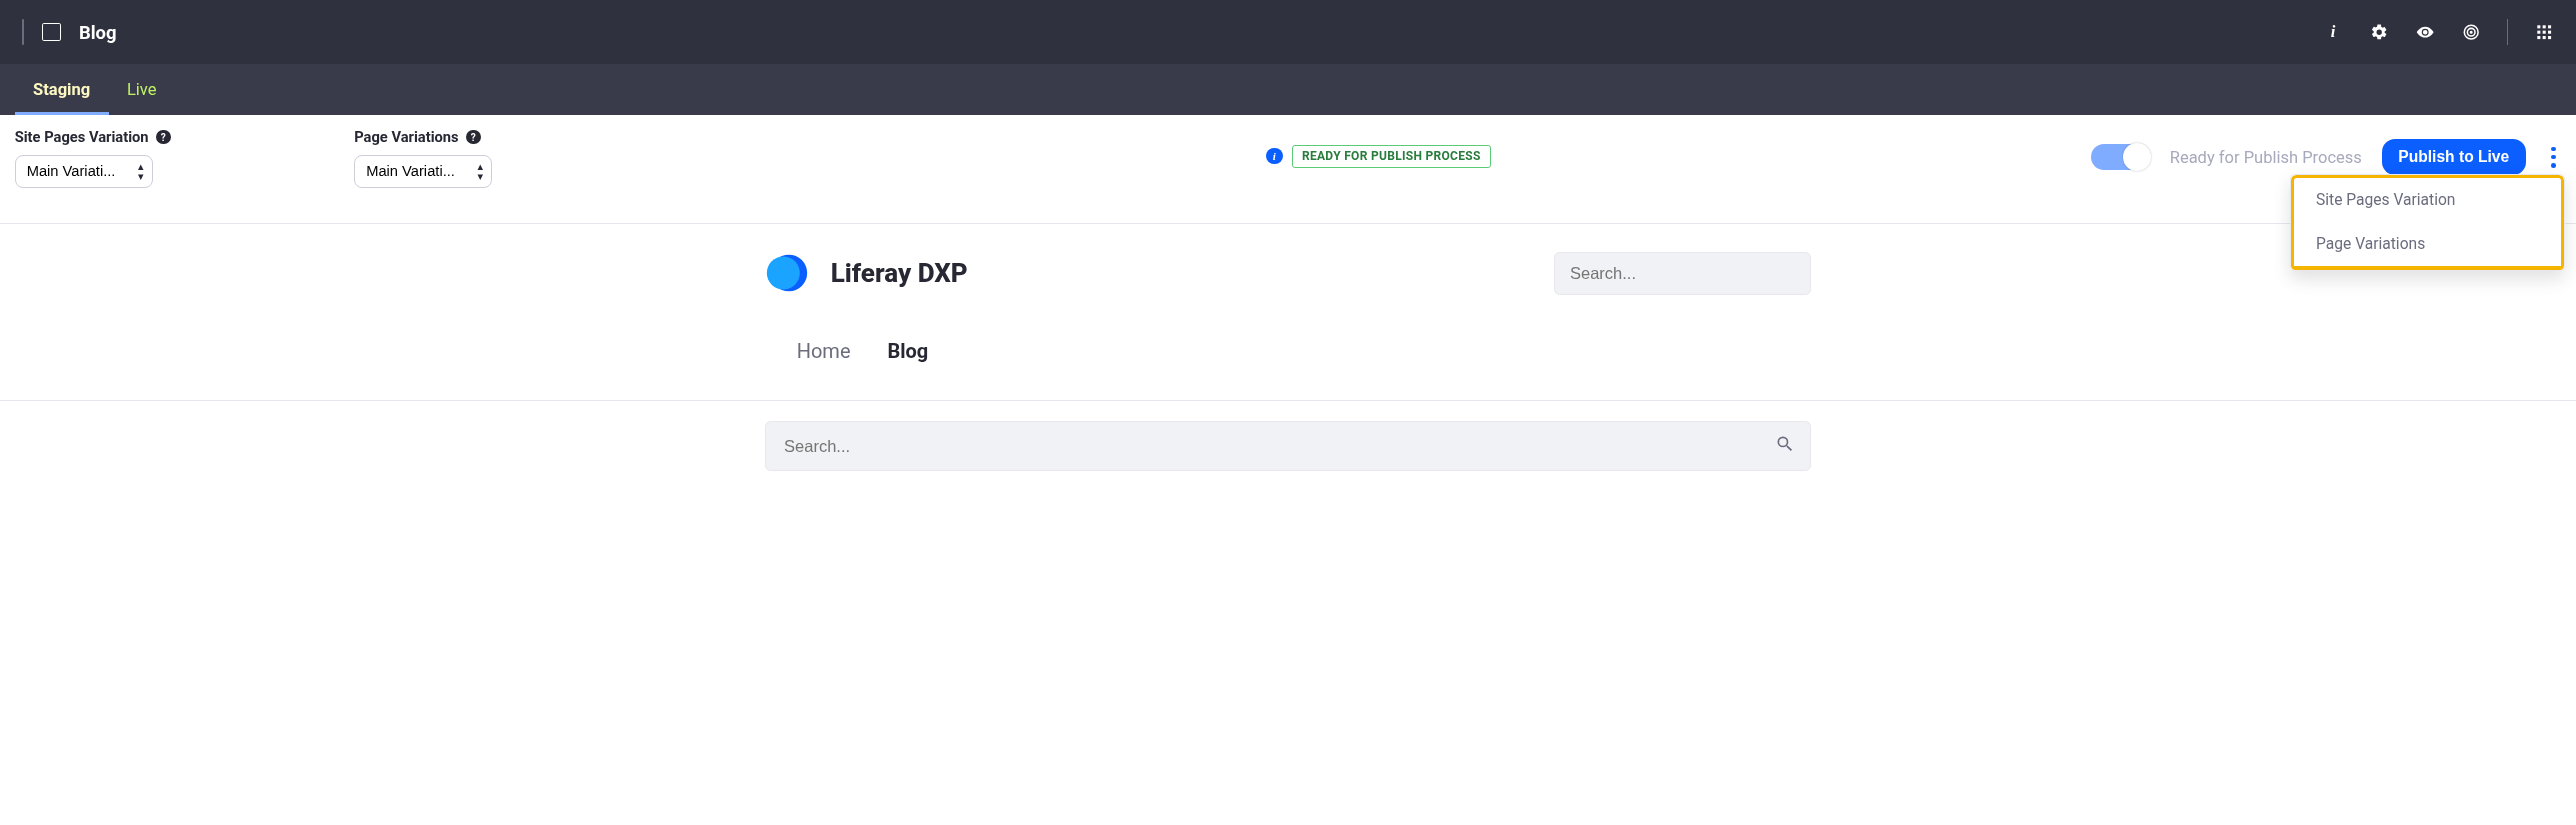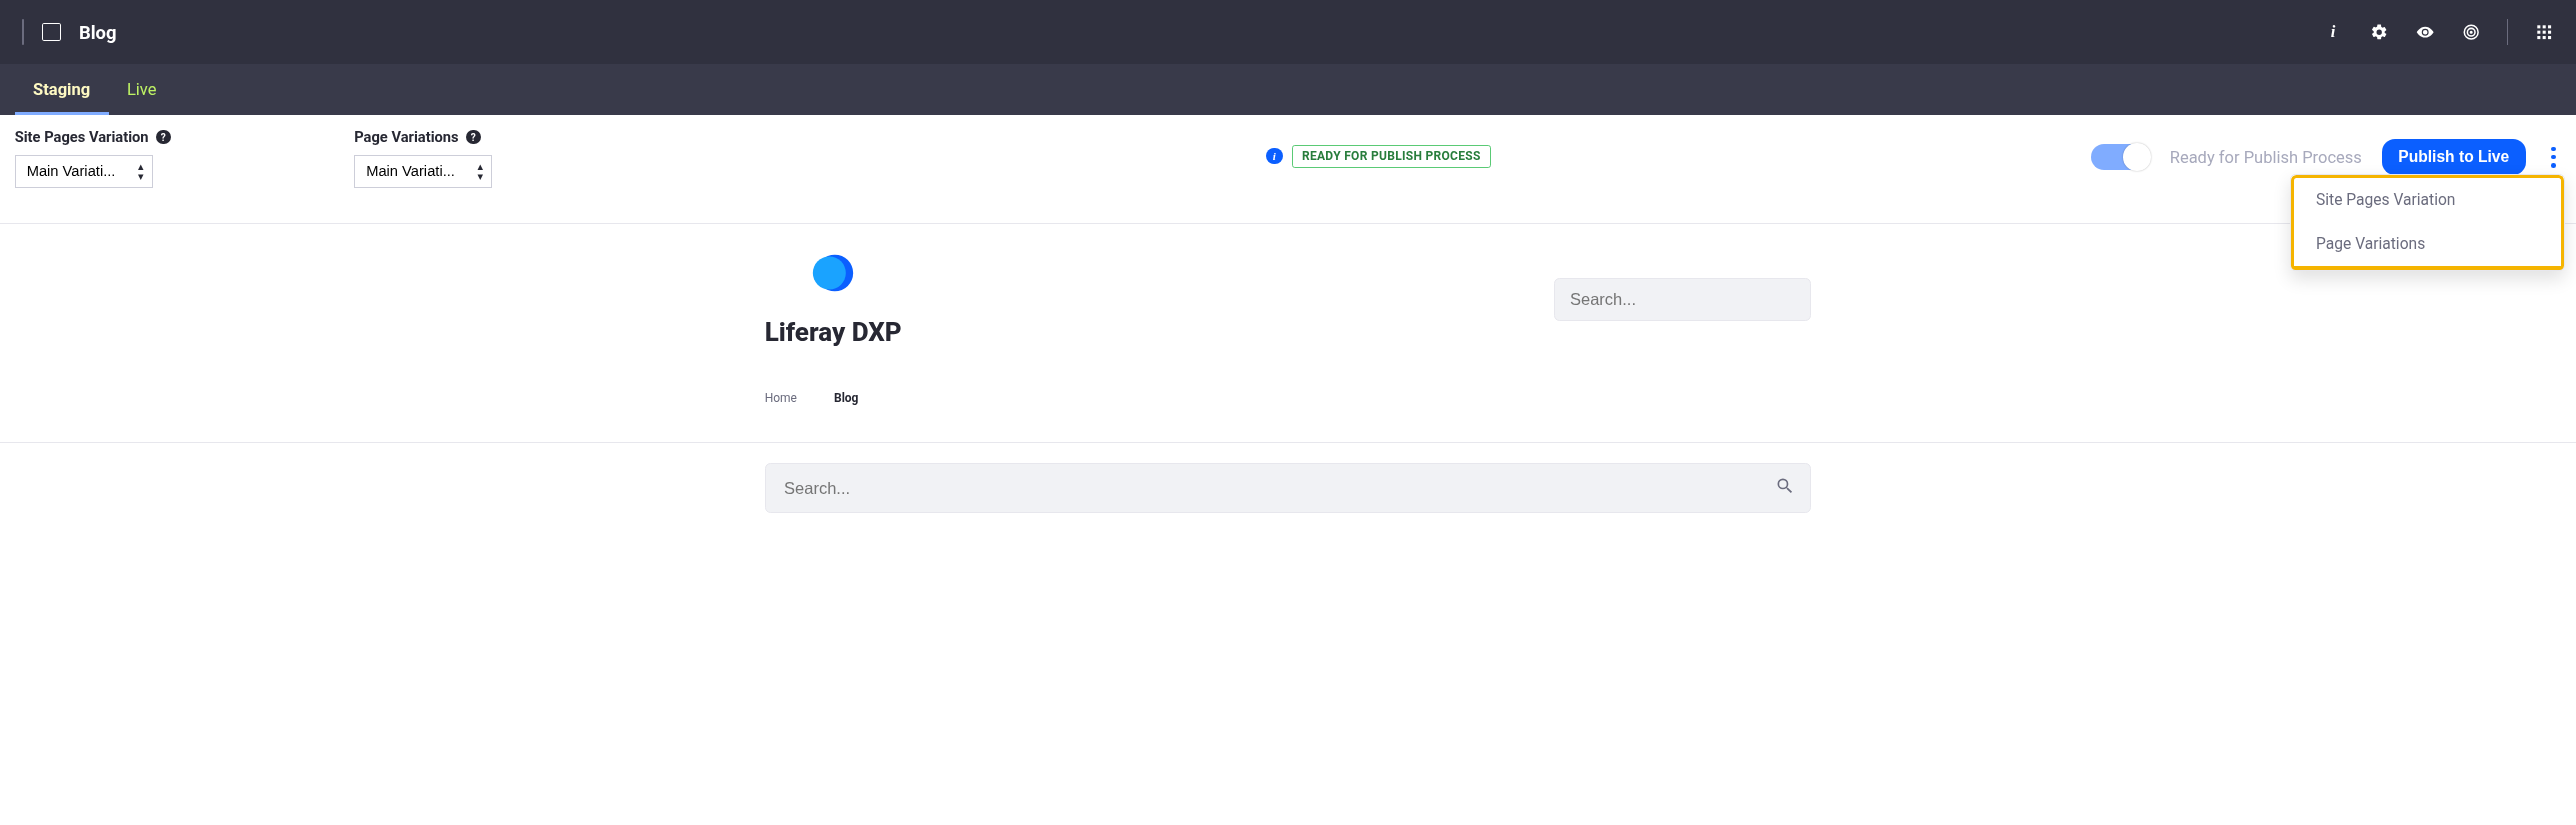--- a/index.html
+++ b/index.html
@@ -17,21 +17,21 @@
   .topbar-left-divider { width: 1.8px; height: 26px; background: #6b6c7e; border-radius: 0.9px;}
 
   .tabsbar { background: #393a4a; display: flex; align-items: flex-end; height: 51px; padding: 0 14.7px; }
   .tab { padding: 14.7px 18.4px 13px; font-size: 16.5px; color: #bef264; cursor: pointer; border-bottom: 3.7px solid transparent; }
   .tab.active { color: #fef9c3; font-weight: 700; border-bottom-color: #80acff; }
 
   .controlbar { background: #fff; border-bottom: 0.9px solid #e7e7ed; padding: 13px 14.7px 35px; display: grid; grid-template-columns: 312px 312px 1fr auto; gap: 27.5px; align-items: start; position: relative; }
   .ctrl-group label { font-size: 14.7px; font-weight: 700; display: inline-flex; align-items: center; gap: 7.3px; margin-bottom: 9.2px; }
   .help-dot { width: 14.7px; height: 14.7px; border-radius: 50%; background: #272833; color: #fff; font-size: 10px; font-weight: 700; display: inline-flex; align-items: center; justify-content: center; }
   .select-wrap { position: relative; display: inline-block; }
-  .select-wrap select { appearance: none; -webkit-appearance: none; background: #fff; border: 0.9px solid #cdced9; border-radius: 0; padding: 7.3px 33px 7.3px 11px; font-size: 14.7px; min-width: 138px; }
+  .select-wrap select { appearance: none; -webkit-appearance: none; background: #fff; border: 0.9px solid #cdced9; border-radius: 8px; padding: 7.3px 33px 7.3px 11px; font-size: 14.7px; min-width: 138px; }
   .select-caret { position: absolute; right: 9.2px; top: 50%; transform: translateY(-50%); pointer-events: none; font-size: 11px; line-height: 1; }
   .select-caret::before { content: "▴"; display: block; margin-bottom: -1.8px; }
   .select-caret::after { content: "▾"; display: block; margin-top: -1.8px; }
 
   .status-wrap { display: flex; align-items: center; justify-content: center; gap: 9.2px; padding-top: 16.5px; }
   .info-circle { width: 16.5px; height: 16.5px; border-radius: 50%; background: #0b5fff; color: #fff; font-family: Georgia, serif; font-style: italic; font-weight: 700; font-size: 11px; display: inline-flex; align-items: center; justify-content: center; }
   .status-badge { border: 0.9px solid #5aca75; color: #287d3c; border-radius: 2.8px; padding: 3.7px 9.2px; font-size: 12px; font-weight: 700; letter-spacing: 0.3px; }
 
   .actions-wrap { display: flex; align-items: center; gap: 20px; padding-top: 11px; }
   .toggle { position: relative; width: 59px; height: 26px; border-radius: 917px; background: #80acff; cursor: pointer; }
@@ -41,27 +41,27 @@
   .kebab { display: flex; flex-direction: column; gap: 3.7px; padding: 5.5px; cursor: pointer; }
   .kebab span { width: 4.6px; height: 4.6px; border-radius: 50%; background: #0b5fff; }
 
   .dropdown { position: absolute; right: 11px; top: 59px; width: 275px; background: #fff; border: 0.9px solid #e7e7ed; border-radius: 5.5px; box-shadow: 0 7.3px 18.4px rgba(0,0,0,.12); overflow: hidden; z-index: 50; }
   .dropdown-item { padding: 13px 22px; font-size: 15.6px; color: #6b6c7e; cursor: pointer; }
   .dropdown-highlight { border: 3.7px solid #f5b400; border-bottom: none; border-top-left-radius: 5.5px; border-top-right-radius: 5.5px; }
   .dropdown-highlight-bottom-border { height: 3.7px; background: #f5b400; }
 
   .content { max-width: 1065px; margin: 0 auto; padding: 27.5px 9.2px 18.4px; }
   .brand-row { display: flex; align-items: center; justify-content: space-between; }
-  .brand-left { display: flex; align-items: center; gap: 22px; flex-direction: column; }
+  .brand-left { display: flex; align-items: center; gap: 22px; }
   .logo { width: 44px; height: 44px; }
   .logo svg { width: 44px; height: 44px }
   .brand-name { font-size: 26px; font-weight: 800; }
   .brand-search { background: #f1f2f5; border: 0.9px solid #e7e7ed; border-radius: 5.5px; padding: 11px 14.7px; font-size: 16.5px; color: #6b6c7e; width: 257px; outline: none; }
 
-  .nav-row { display: flex; gap: 37px; margin-top: 44px; font-size: 12px; }
+  .nav-row { display: flex; gap: 37px; margin-top: 44px; font-size: 20px; margin-left: 32px; }
   .nav-link { color: #6b6c7e; cursor: pointer; }
   .nav-link.active { color: #272833; font-weight: 700; }
 
   .divider { height: 0.9px; background: #e7e7ed; margin-top: 18.4px; }
 
   .page-search-wrap { max-width: 1065px; margin: 20px auto 0; padding: 0 9.2px; position: relative; }
   .page-search { width: 100%; background: #f1f2f5; border: 0.9px solid #e7e7ed; border-radius: 5.5px; padding: 14.7px 48px 14.7px 18.4px; font-size: 16.5px; color: #6b6c7e; outline: none; }
   .page-search-icon { position: absolute; right: 26px; top: 50%; transform: translateY(-50%); color: #6b6c7e; }
   .page-search-icon svg { width: 20px; height: 20px; fill: #6b6c7e; }
 </style>

